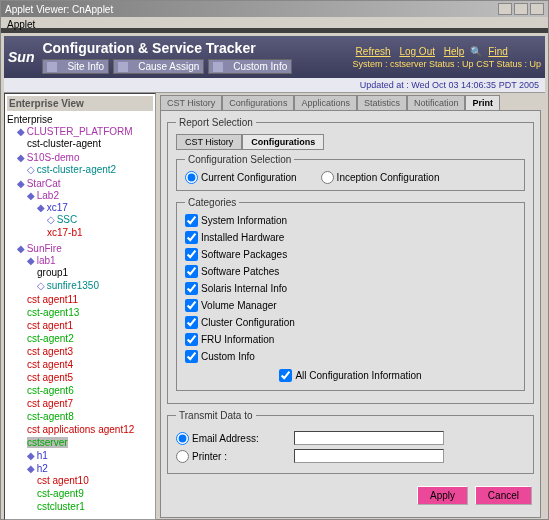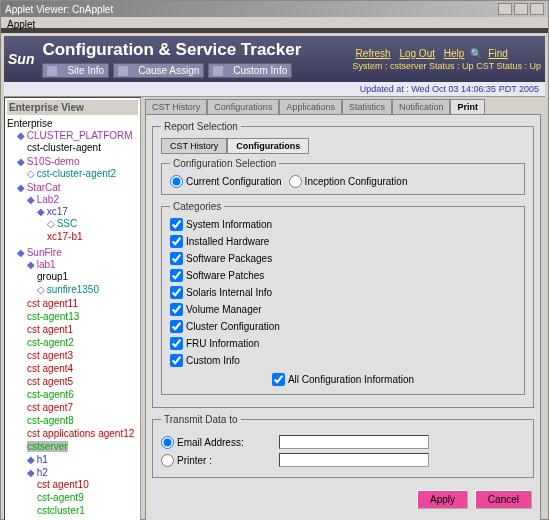--- a/index.html
+++ b/index.html
@@ -6,30 +6,30 @@
 body{background:#d4d0c8;width:549px;height:520px;overflow:hidden}
 .window{border:1px solid #888;width:549px;height:520px;display:flex;flex-direction:column;background:#d4d0c8}
 .titlebar{background:linear-gradient(to right,#7a7a7a,#c0c0c0);color:#fff;padding:2px 4px;display:flex;align-items:center;justify-content:space-between;height:18px}
 .titlebar-btns{display:flex;gap:2px}
 .titlebar-btns span{width:14px;height:12px;background:#d4d0c8;border:1px solid #888;display:inline-block}
 .menubar{padding:2px 6px;border-bottom:5px solid #404040;height:16px}
 .content{flex:1;display:flex;flex-direction:column;padding:3px}
 .header{background:linear-gradient(to bottom,#5a5a7a,#3a3a5a);color:#fff;padding:4px;display:flex;align-items:center;gap:8px}
 .logo{font-weight:bold;font-size:14px;font-style:italic}
 .header-main{flex:1}
-.header-title{font-size:17px;font-weight:bold;margin-bottom:3px}
+.header-title{font-size:14px;font-weight:bold;margin-bottom:3px}
 .header-nav{display:flex;gap:4px;align-items:center}
 .hnav-btn{background:#8888aa;border:1px solid #666;padding:1px 4px;font-size:9px;color:#fff;display:flex;align-items:center;gap:10px}
 .hnav-icon{width:10px;height:10px;background:#aac;display:inline-block}
 .header-right{text-align:left;font-size:9px}
 .header-right a{color:#fd6;text-decoration:underline;margin:0 3px}
 .status-line{font-size:9px;color:#fd6;margin-top:2px}
 .updated{background:#e8e8f0;color:#339;text-align:right;padding:2px 6px;font-size:9px;border-bottom:1px solid #999}
 .body{flex:1;display:flex;overflow:hidden}
-.sidebar{width:137px;border:1px inset #999;background:#fff;overflow:auto;padding:2px;font-size:9px}
+.sidebar{width:152px;border:1px inset #999;background:#fff;overflow:auto;padding:2px;font-size:9px}
 .sb-title{background:#d4d0c8;padding:2px;font-weight:bold;color:#555;margin-bottom:2px}
 .tree{list-style:none;padding-left:0}
 .tree li{padding:1px 0;white-space:nowrap}
 .tree ul{list-style:none;padding-left:10px}
 .bullet{color:#66c;margin-right:2px}
 .n-purple{color:#a3a}
 .n-teal{color:#088}
 .n-red{color:#c00}
 .n-green{color:#0a0}
 .n-blue{color:#33c}
@@ -38,21 +38,21 @@
 .main{flex:1;padding:2px 4px;overflow:auto}
 .tabs{display:flex;gap:0;margin-bottom:0}
 .tab{background:#c8c8c8;border:1px solid #888;border-bottom:none;padding:2px 6px;font-size:9px;color:#555;cursor:pointer}
 .tab.active{background:#e0e0e0;font-weight:bold;color:#000}
 .panel{border:1px solid #888;background:#e0e0e0;padding:6px}
 fieldset{border:1px solid #888;padding:6px 8px;margin-bottom:6px;font-size:9px}
 legend{padding:0 3px;color:#333}
 .subtabs{display:flex;margin-bottom:4px}
 .subtab{border:1px solid #888;padding:2px 8px;background:#d0d0d0;font-size:9px}
 .subtab.active{background:#e8e8e8;font-weight:bold}
-.radio-row{display:flex;gap:7px;align-items:center}
+.radio-row{display:flex;gap:24px;align-items:center}
 .cat-grid{display:grid;grid-template-columns:1fr;gap:4px 8px}
 .chk{display:flex;align-items:center;gap:3px}
 .chk input{margin:0}
 .all-row{text-align:center;margin-top:6px}
 .form-row{display:flex;align-items:center;gap:8px;margin:4px 0}
 .form-row label{width:110px}
 .form-row input[type=text]{width:150px;border:1px inset #999;padding:1px;font-size:9px}
 .btns{text-align:right;padding:6px 2px}
 .btns button{padding:3px 12px;margin-left:4px;background:#ec4899;border:1px outset #fff;font-size:10px}
 </style>

